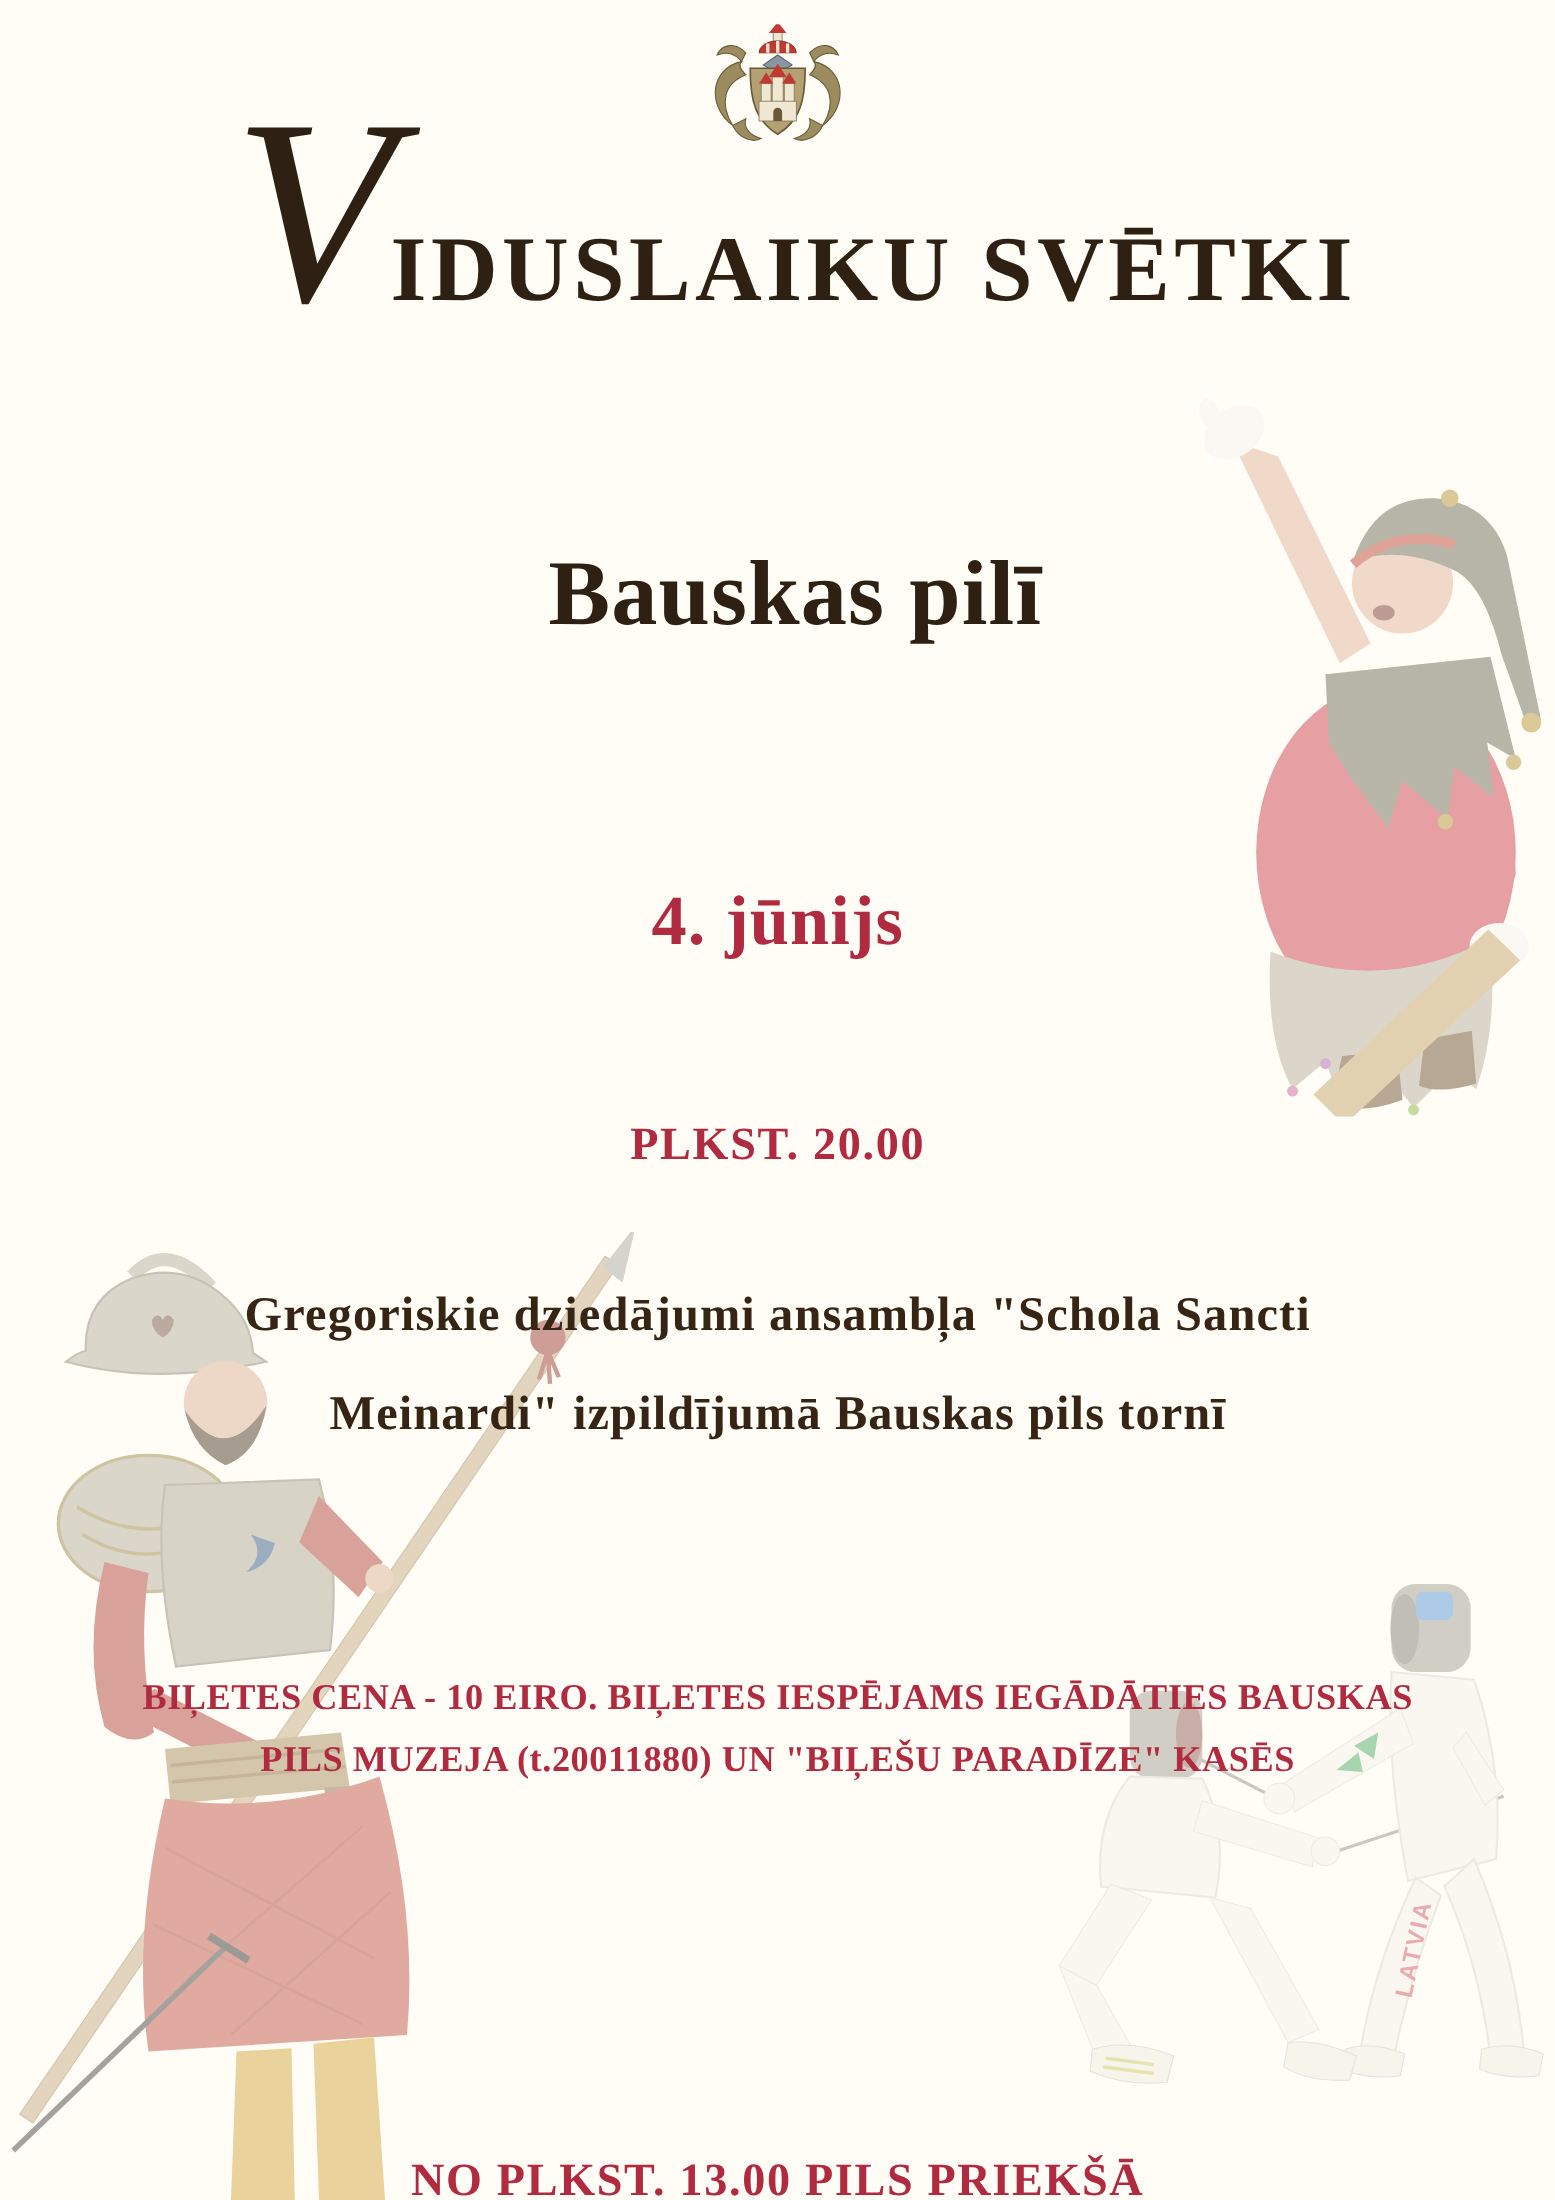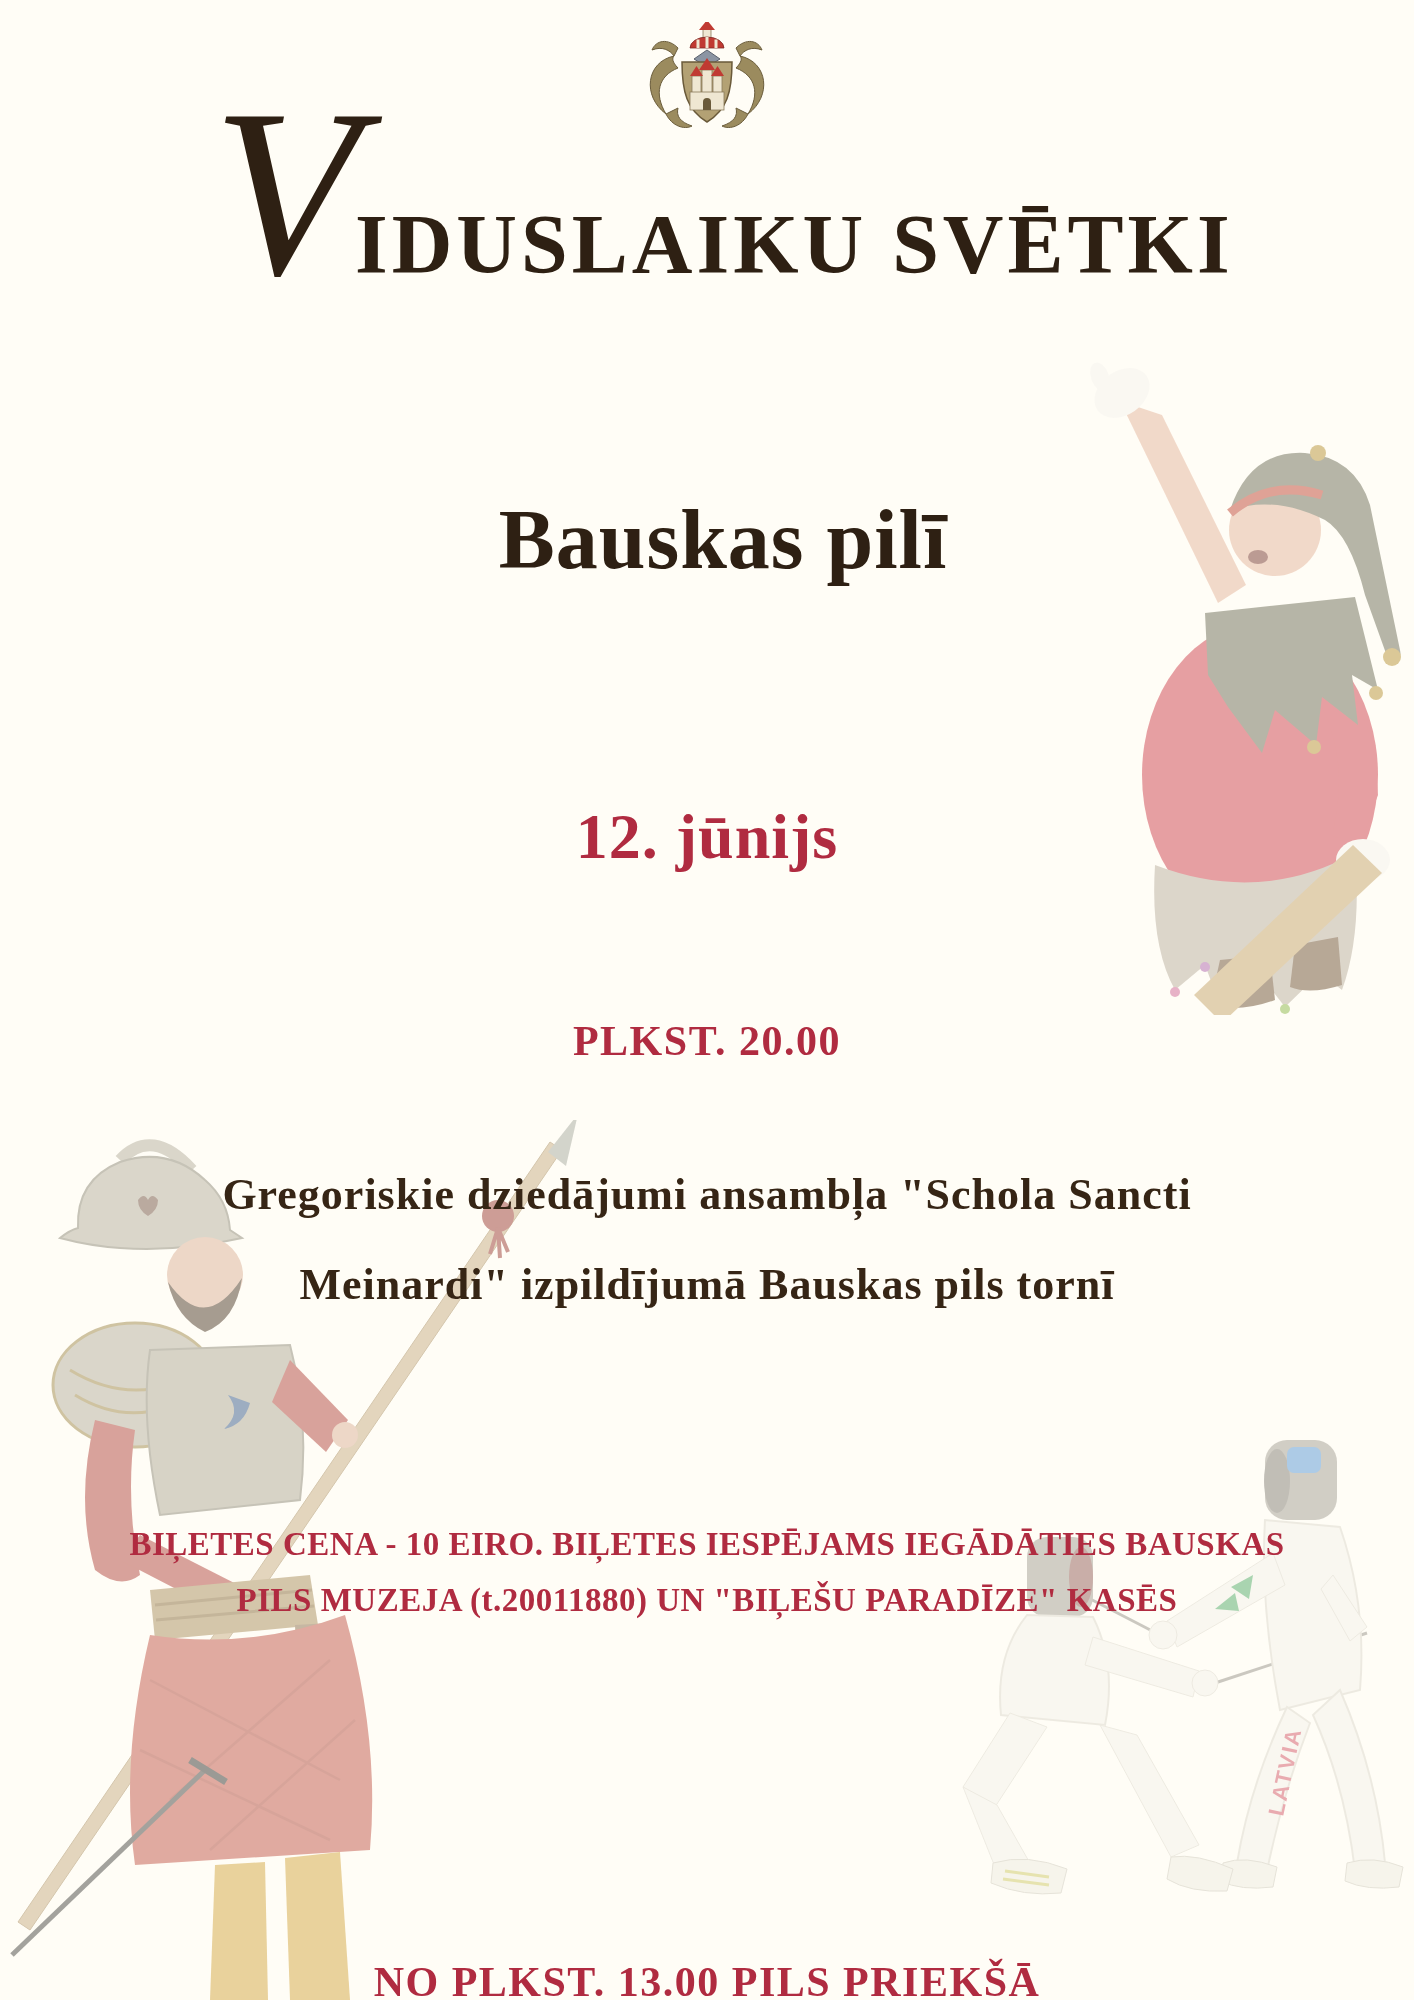--- a/index.html
+++ b/index.html
@@ -160,21 +160,21 @@
       <rect x="58" y="70" width="34" height="18" fill="#efe7d2" stroke="#8a7a5a" stroke-width="0.8"></rect>
       <path d="M71,88 L71,80 A4,4 0 0 1 79,80 L79,88 Z" fill="#6a5a3a"></path>
     </svg>
   </div>
 
   <h1 class="title txt">
     <span class="initial">V</span><span class="rest">IDUSLAIKU SVĒTKI</span>
   </h1>
   <h2 class="subtitle txt">Bauskas pilī</h2>
 
-  <div class="abs date txt" style="top:430px">12. jūnijs</div>
+  <div class="abs date txt" style="top:430px">4. jūnijs</div>
   <div class="abs time txt" style="top:548px">PLKST. 20.00</div>
   <div class="abs desc lh90 txt" style="top:630px">
     <div>Gregoriskie dziedājumi ansambļa "Schola Sancti</div>
     <div>Meinardi" izpildījumā Bauskas pils tornī</div>
   </div>
   <div class="abs note txt" style="top:816px">
     <div>BIĻETES CENA - 10 EIRO. BIĻETES IESPĒJAMS IEGĀDĀTIES BAUSKAS</div>
     <div>PILS MUZEJA (t.20011880) UN "BIĻEŠU PARADĪZE" KASĒS</div>
   </div>
 

